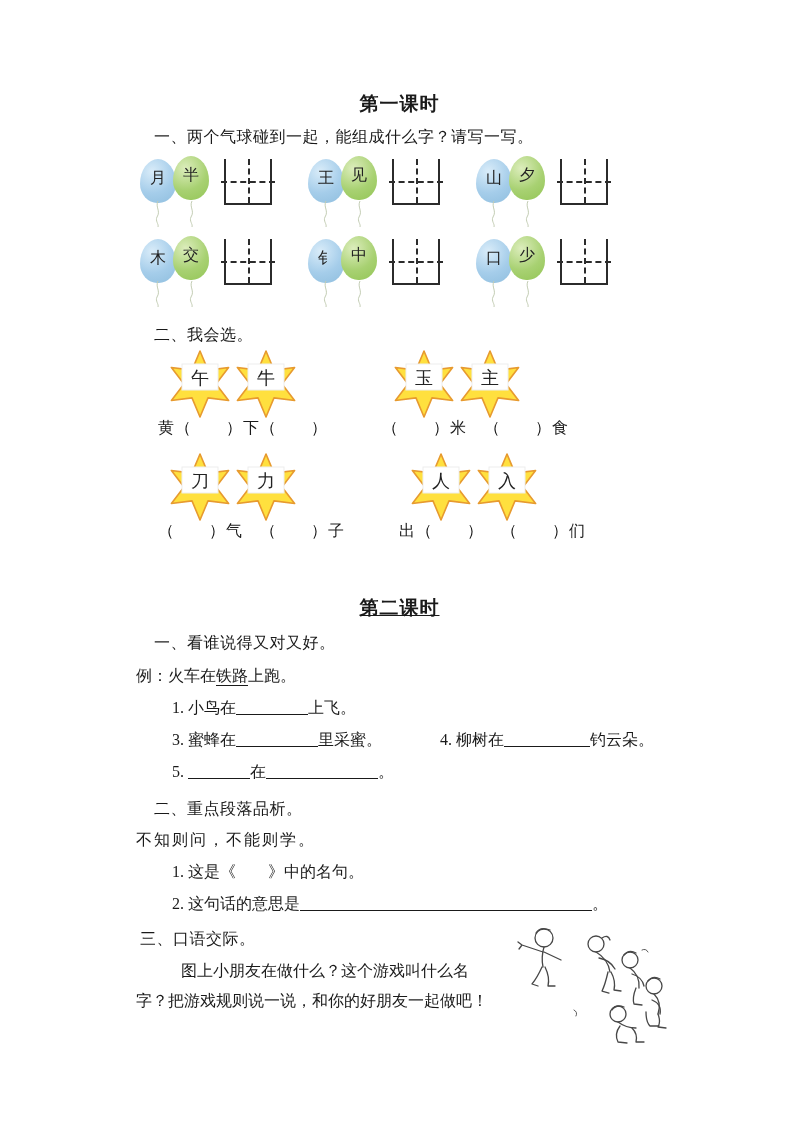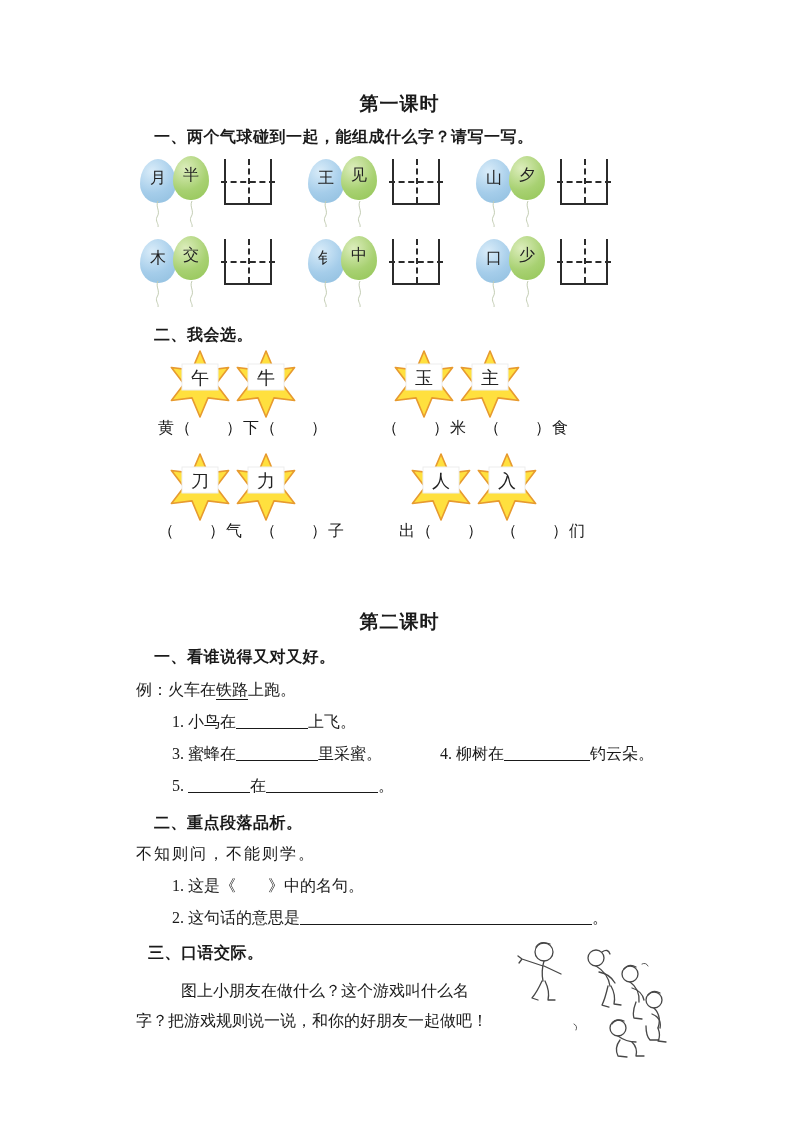--- a/index.html
+++ b/index.html
@@ -15,21 +15,21 @@
   }
   .content { padding:92px 130px 0 136px; }
 
   .lesson-title {
     font-family:"Liberation Sans", sans-serif;
     font-weight:bold; font-size:19px;
     text-align:center; line-height:24px; letter-spacing:1px;
   }
   .sec-head {
     font-family:"Liberation Sans", sans-serif;
-    font-weight:bold; font-size:16px; line-height:22px;
+    font-weight:normal; font-size:16px; line-height:22px;
     margin-left:18px; margin-top:10px; letter-spacing:0.5px;
   }
 
   
   .balloon-row { display:flex; gap:36px; margin-top:8px; padding-left:4px; }
   .balloon-unit { display:flex; align-items:flex-start; }
   .pair { position:relative; width:72px; height:72px; }
   .balloon {
     position:absolute; width:36px; height:44px;
     border-radius:50% 50% 48% 48% / 56% 56% 44% 44%;
@@ -50,21 +50,21 @@
 
   
   .star-section { display:flex; gap:54px; padding-left:22px; margin-top:4px; }
   .star-section.second { margin-top:14px; }
   .star-group { display:flex; flex-direction:column; }
   .stars { display:flex; padding-left:8px; }
   .stars svg + svg { margin-left:-2px; }
   .answer { font-size:16px; letter-spacing:1px; white-space:nowrap; }
 
   
-  .lesson2-title { margin-top:68px; }
+  .lesson2-title { margin-top:54px;text-decoration:underline; }
   .example { margin-top:10px; font-size:16px; line-height:24px; }
   .u { text-decoration:underline; text-underline-offset:4px; }
   .fill-row { display:flex; padding-left:36px; margin-top:8px; font-size:16px; line-height:24px; }
   .fill-item { width:268px; white-space:nowrap; }
   .fill-item.wide { flex:1; }
   .num { margin-right:4px; }
   .blank { display:inline-block; border-bottom:1px solid #1a1a1a; height:15px; vertical-align:-2px; }
   .b72 { width:72px; } .b66 { width:66px; } .b80 { width:82px; } .b84 { width:86px; }
   .b60 { width:62px; } .b110 { width:112px; } .b292 { width:292px; }
   .quote { margin-top:8px; text-align:left; font-size:16px; letter-spacing:2px; line-height:24px; }
@@ -281,21 +281,21 @@
       <div class="fill-item"><span class="num">5.</span><span class="blank b60"></span><span>在</span><span class="blank b110"></span><span>。</span></div>
     </div>
 
     <p class="sec-head" style="margin-top:14px">二、重点段落品析。</p>
     <p class="quote">不知则问，不能则学。</p>
     <p class="p-item">1. 这是《　　》中的名句。</p>
     <p class="p-item"><span>2. 这句话的意思是</span><span class="blank b292"></span><span>。</span></p>
 
     <div class="sec3">
       <div class="sec3-text">
-        <p class="sec-head" style="margin:12px">三、口语交际。</p>
+        <p class="sec-head" style="margin:4px">三、口语交际。</p>
         <p class="sec3-line1">图上小朋友在做什么？这个游戏叫什么名</p>
         <p>字？把游戏规则说一说，和你的好朋友一起做吧！</p>
       </div>
       <svg class="illustration" width="168" height="150" viewBox="0 0 168 150" fill="none" stroke="#474747" stroke-width="1.3" stroke-linecap="round" stroke-linejoin="round">
 
         <circle cx="30" cy="24" r="9"></circle>
         <path d="M22 19 q4 -7 14 -3"></path>
         <path d="M30 33 q-3 10 -1 20"></path>
         <path d="M29 38 L8 31 M8 31 l-4 -3 M8 31 l-3 4"></path>
         <path d="M30 38 L47 46"></path>

